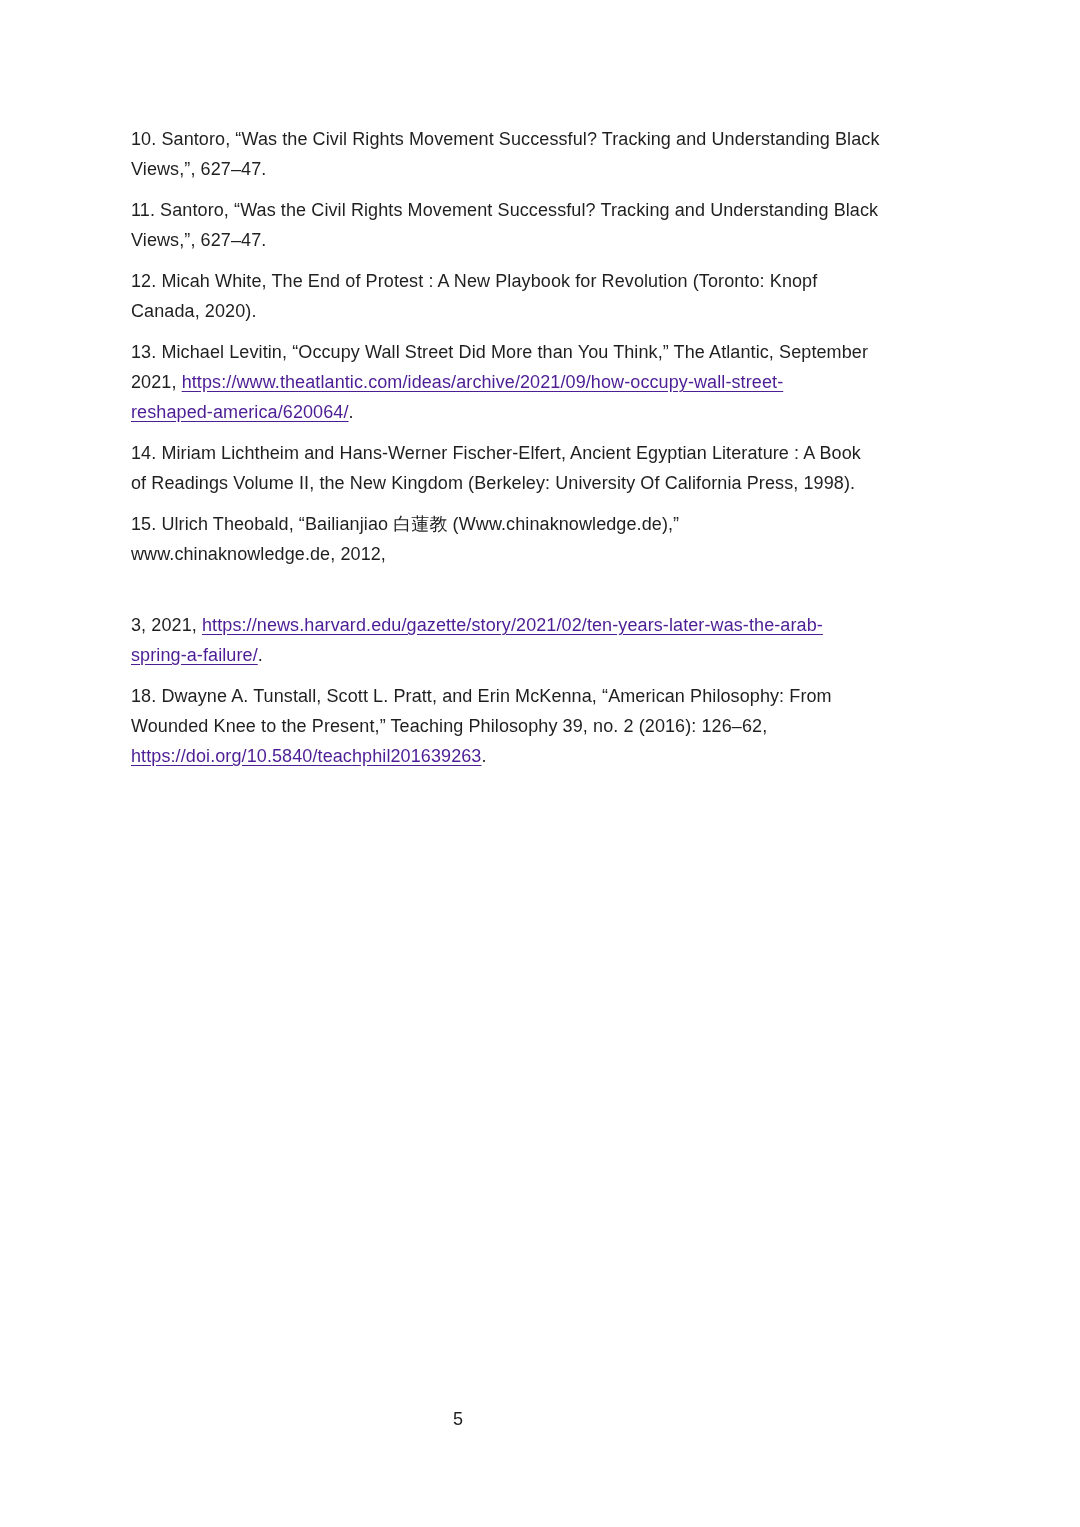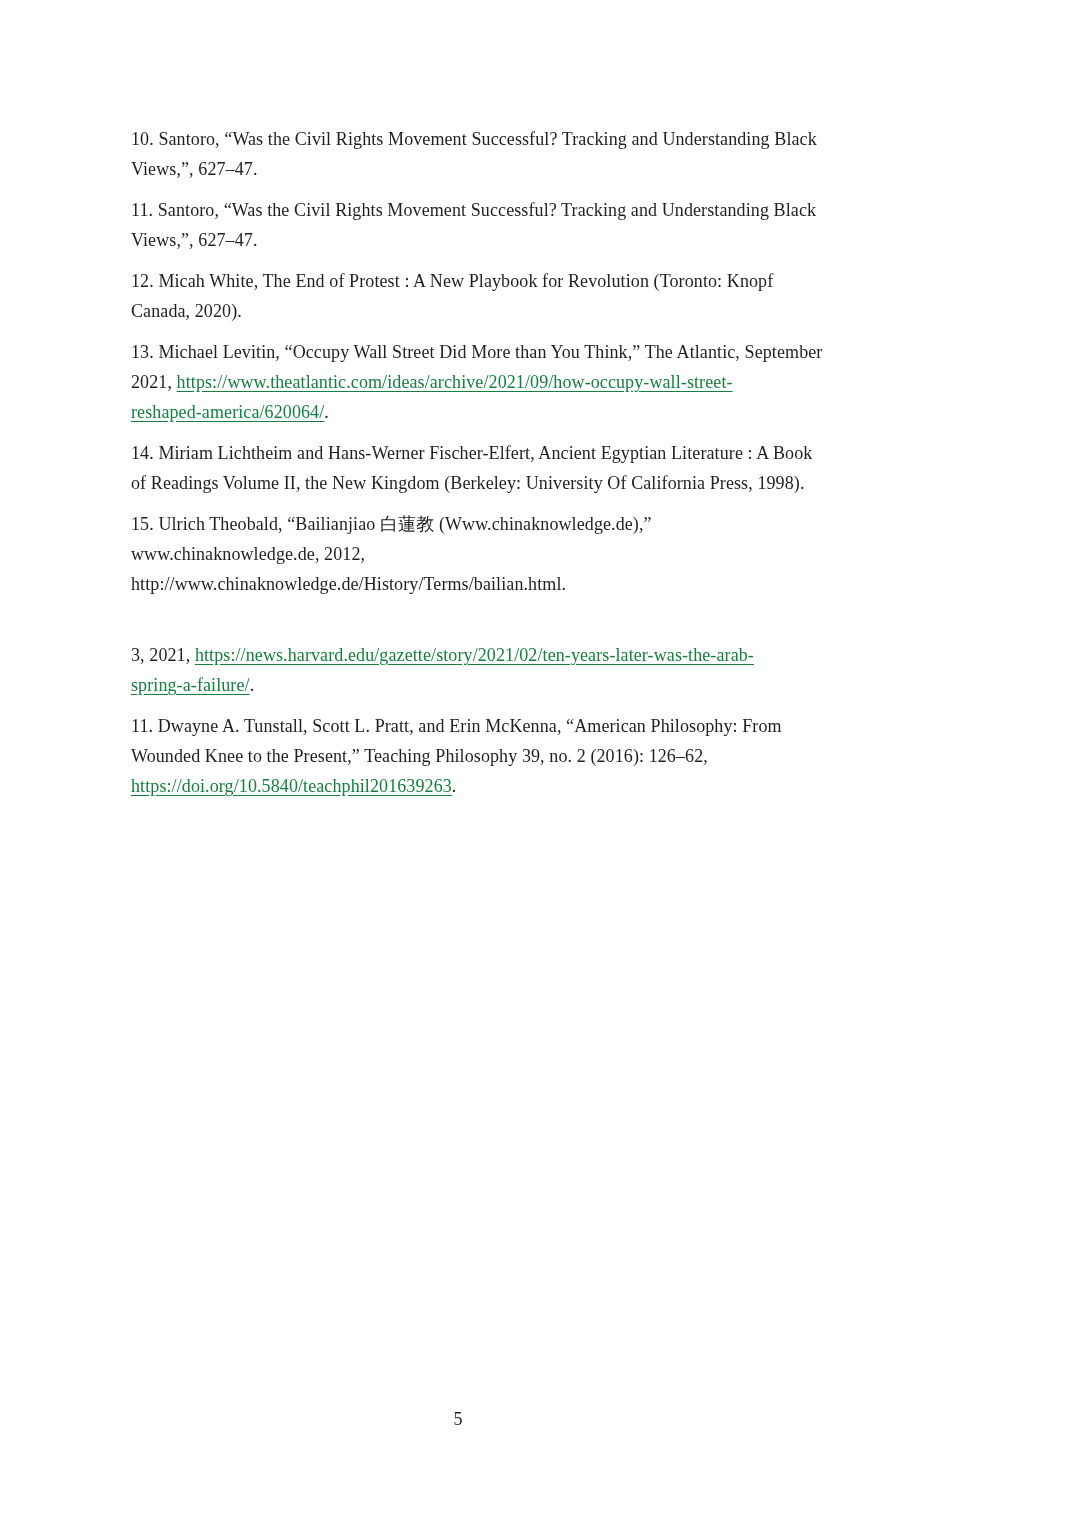--- a/index.html
+++ b/index.html
@@ -5,39 +5,39 @@
   html, body {
     margin: 0;
     padding: 0;
     background: #ffffff;
   }
   .page {
     position: relative;
     width: 916px;
     height: 1527px;
     background: #ffffff;
-    font-family: Liberation Serif, serif;
+    font-family: Liberation Sans, sans-serif;
     color: #1f1f1f;
     overflow: hidden;
   }
   .content {
     position: absolute;
     top: 124px;
     left: 131px;
     width: 880px;
   }
   p.citation {
     margin: 0 0 11px 0;
     font-size: 18px;
     line-height: 30px;
     color: #1f1f1f;
     letter-spacing: 0.1px;
   }
   a.cite-link {
-    color: #15803d;
+    color: #4c1d95;
     text-decoration: underline;
     text-underline-offset: 3px;
     cursor: pointer;
   }
   .page-footer {
     position: absolute;
     top: 1404px;
     left: 0;
     width: 100%;
     text-align: center;
@@ -50,20 +50,20 @@
 <body>
 
 <div class="page">
   <div class="content">
 
   <p class="citation"><span>10. Santoro, “Was the Civil Rights Movement Successful? Tracking and Understanding Black</span><br><span>Views,”, 627–47.</span></p>
       <p class="citation"><span>11. Santoro, “Was the Civil Rights Movement Successful? Tracking and Understanding Black</span><br><span>Views,”, 627–47.</span></p>
       <p class="citation"><span>12. Micah White, The End of Protest : A New Playbook for Revolution (Toronto: Knopf</span><br><span>Canada, 2020).</span></p>
       <p class="citation"><span>13. Michael Levitin, “Occupy Wall Street Did More than You Think,” The Atlantic, September</span><br><span>2021, </span><a class="cite-link" href="#">https://www.theatlantic.com/ideas/archive/2021/09/how-occupy-wall-street-</a><br><a class="cite-link" href="#">reshaped-america/620064/</a><span>.</span></p>
       <p class="citation"><span>14. Miriam Lichtheim and Hans-Werner Fischer-Elfert, Ancient Egyptian Literature : A Book</span><br><span>of Readings Volume II, the New Kingdom (Berkeley: University Of California Press, 1998).</span></p>
-      <p class="citation"><span>15. Ulrich Theobald, “Bailianjiao 白蓮教 (Www.chinaknowledge.de),”</span><br><span>www.chinaknowledge.de, 2012,</span><br><span>http://www.chinaknowledge.de/History/Terms/bailian.html.</span></p>
+      <p class="citation"><span>15. Ulrich Theobald, “Bailianjiao 白蓮教 (Www.chinaknowledge.de),”</span><br><span>www.chinaknowledge.de, 2012,</span><br></p>
       <p class="citation"><br><span>3, 2021, </span><a class="cite-link" href="#">https://news.harvard.edu/gazette/story/2021/02/ten-years-later-was-the-arab-</a><br><a class="cite-link" href="#">spring-a-failure/</a><span>.</span></p>
-      <p class="citation"><span>11. Dwayne A. Tunstall, Scott L. Pratt, and Erin McKenna, “American Philosophy: From</span><br><span>Wounded Knee to the Present,” Teaching Philosophy 39, no. 2 (2016): 126–62,</span><br><a class="cite-link" href="#">https://doi.org/10.5840/teachphil201639263</a><span>.</span></p>
+      <p class="citation"><span>18. Dwayne A. Tunstall, Scott L. Pratt, and Erin McKenna, “American Philosophy: From</span><br><span>Wounded Knee to the Present,” Teaching Philosophy 39, no. 2 (2016): 126–62,</span><br><a class="cite-link" href="#">https://doi.org/10.5840/teachphil201639263</a><span>.</span></p>
     </div>
   <div class="page-footer">
     <span>5</span>
   </div>
 </div>
 
 </body></html>

